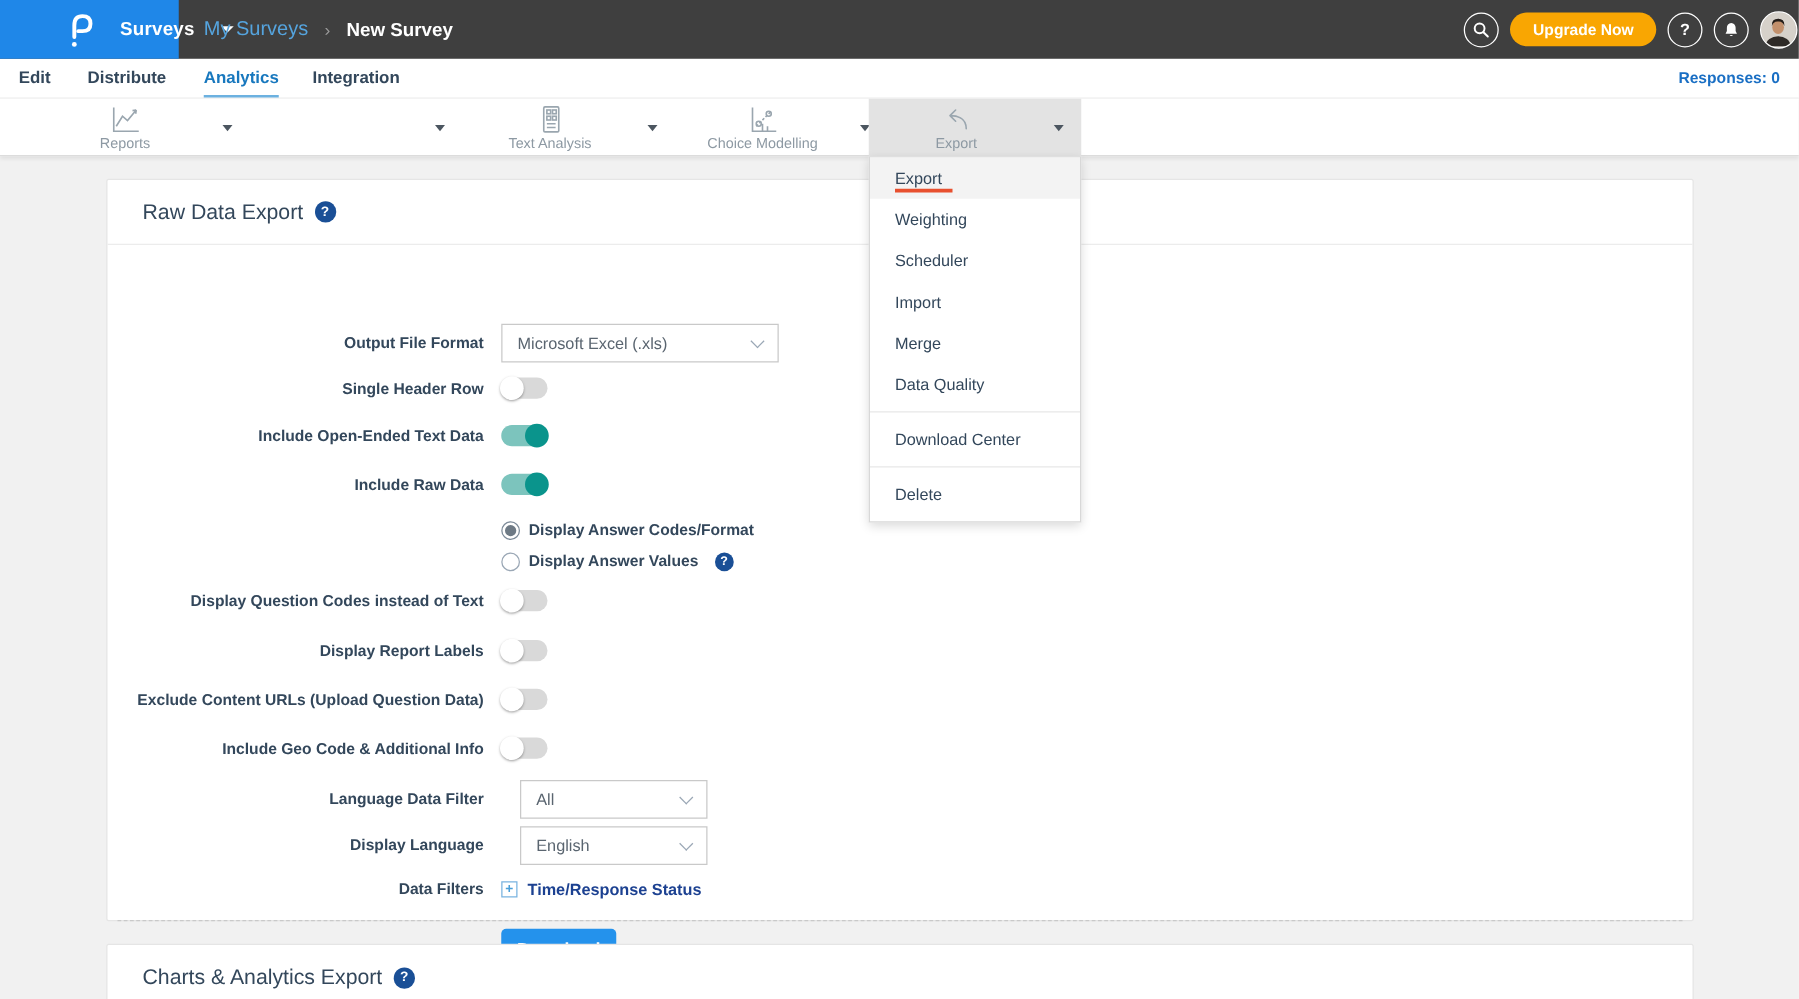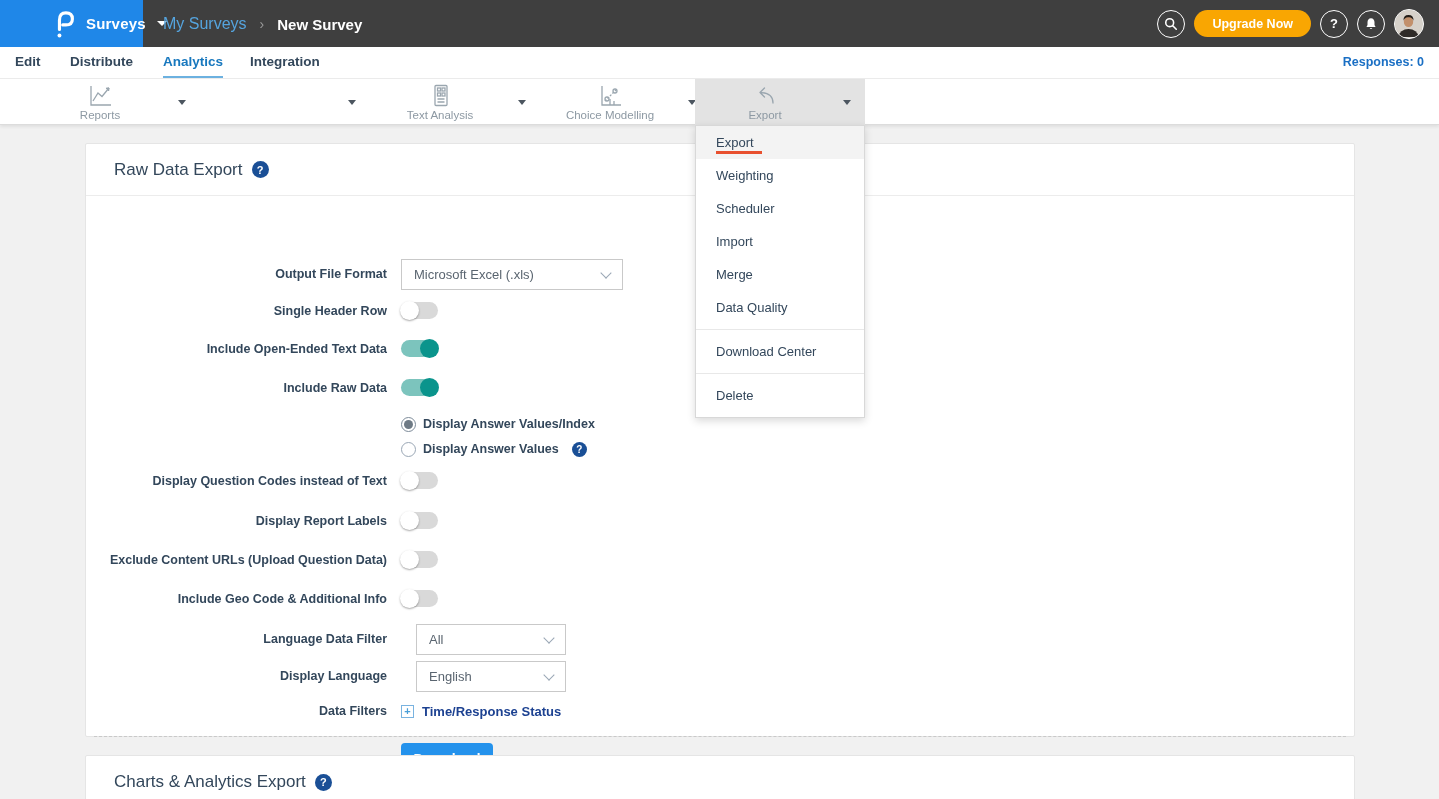--- a/index.html
+++ b/index.html
@@ -2,28 +2,28 @@
 <html><head>
 <meta charset="utf-8">
 <style>
   * { margin:0; padding:0; box-sizing:border-box; }
   html,body { width:1439px; height:799px; overflow:hidden; background:#f1f1f1;
     font-family:"Liberation Sans", sans-serif; }
 
   
   .topbar { position:absolute; top:0; left:0; width:1439px; height:47px; background:#3f3f3f; z-index:30; }
   .logo { position:absolute; left:0; top:0; width:143px; height:47px; background:#1f87e8;
-    display:flex; align-items:center; padding-left:53px; gap:9px; cursor:pointer; }
+    display:flex; align-items:center; padding-left:53px; gap:19px; cursor:pointer; }
   .logo-text { color:#fff; font-size:15px; font-weight:600; letter-spacing:.2px; }
   .logo-caret { width:0; height:0; border-left:5px solid transparent; border-right:5px solid transparent; border-top:5px solid #fff; margin-left:2px; }
   .crumb { position:absolute; left:163px; top:0; height:48px; display:flex; align-items:center; gap:13px; }
   .crumb-parent { color:#55a4de; font-size:16px; cursor:pointer; }
   .crumb-sep { color:#9a9a9a; font-size:14px; }
   .crumb-current { color:#fff; font-size:15px; font-weight:600; }
-  .tb-right { position:absolute; right:0; top:0; height:47px; display:flex; align-items:center; gap:9px; padding-right:15px; }
+  .tb-right { position:absolute; right:0; top:0; height:47px; display:flex; align-items:center; gap:9px; padding-right:1px; }
   .circle-btn { width:28px; height:28px; border-radius:50%; border:1.5px solid #fff; display:flex;
     align-items:center; justify-content:center; color:#fff; font-size:13px; font-weight:700; cursor:pointer; background:transparent; }
   .upgrade { height:27px; padding:0 18px; border-radius:14px; background:#f9a602; color:#fff;
     font-size:12.5px; font-weight:700; display:flex; align-items:center; cursor:pointer; }
   .avatar { width:30px; height:30px; border-radius:50%; overflow:hidden; border:1.5px solid #fff; cursor:pointer; background:#cfcac4; }
 
   
   .tabs { position:absolute; top:47px; left:0; width:1439px; height:32px; background:#fff; border-bottom:1px solid #ebebeb; z-index:20; }
   .tab { position:absolute; top:0; height:31px; line-height:29px; font-size:13.5px; font-weight:700; color:#33475b; cursor:pointer; }
   .tab.active { color:#1878be; border-bottom:2px solid #6cb1e0; }
@@ -279,21 +279,21 @@
       <span class="flabel">Include Raw Data</span>
       <div class="fctrl">
           <div class="toggle on"></div>
         </div>
     </div>
 
     <div class="frow r-radios">
       <div class="fctrl">
         <div class="radio-line">
           <span class="radio sel"></span>
-          <span class="radio-label">Display Answer Values/Index</span>
+          <span class="radio-label">Display Answer Codes/Format</span>
         </div>
         <div class="radio-line">
           <span class="radio"></span>
           <span class="radio-label">Display Answer Values</span>
           <span class="help sm">?</span>
         </div>
       </div>
     </div>
 
     <div class="frow r-qcodes">

